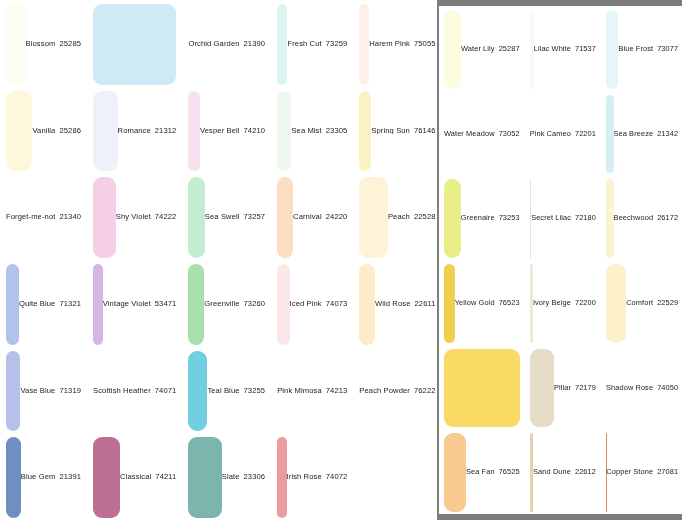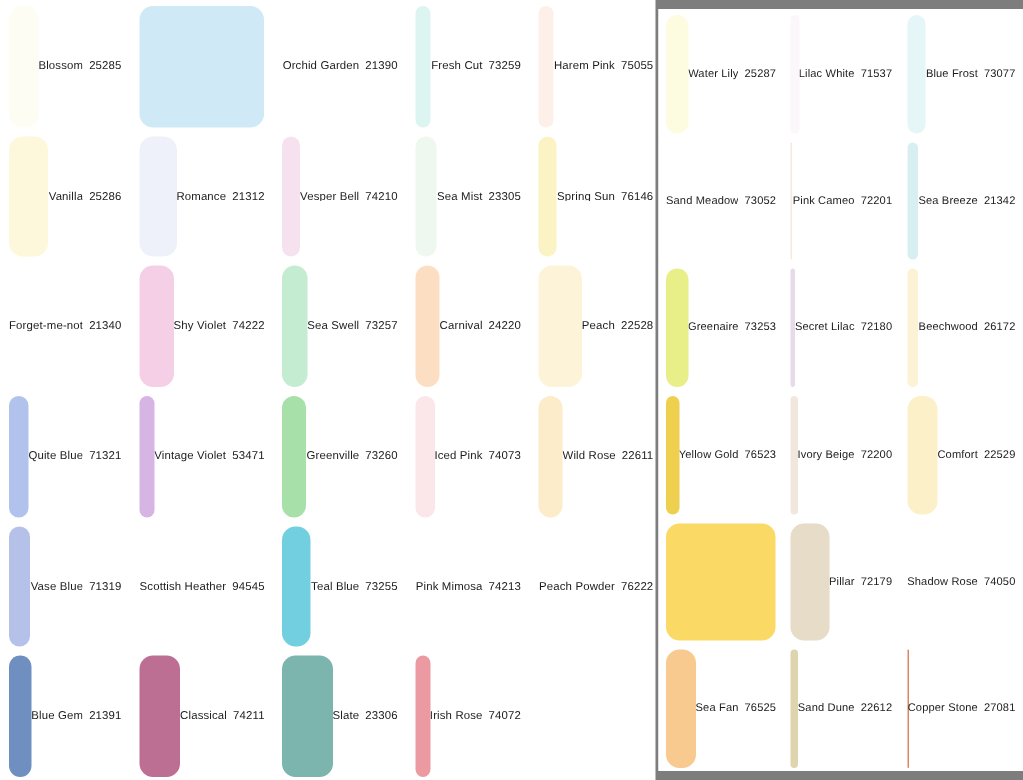--- a/index.html
+++ b/index.html
@@ -238,21 +238,21 @@
         <div class="swatch" style="background: rgb(182, 193, 234);"></div>
         <div class="meta">
           <span class="nm">Vase Blue</span>
           <span class="cd">71319</span>
         </div>
       </div>
       <div class="cell">
         <div class="swatch" style="background: rgb(225, 205, 236);"></div>
         <div class="meta">
           <span class="nm">Scottish Heather</span>
-          <span class="cd">94545</span>
+          <span class="cd">74071</span>
         </div>
       </div>
       <div class="cell">
         <div class="swatch" style="background: rgb(114, 207, 224);"></div>
         <div class="meta">
           <span class="nm">Teal Blue</span>
           <span class="cd">73255</span>
         </div>
       </div>
       <div class="cell">
@@ -318,21 +318,21 @@
         <div class="cell">
           <div class="swatch" style="background: rgb(228, 246, 247);"></div>
           <div class="meta">
             <span class="nm">Blue Frost</span>
             <span class="cd">73077</span>
           </div>
         </div>
         <div class="cell">
           <div class="swatch" style="background: rgb(241, 248, 224);"></div>
           <div class="meta">
-            <span class="nm">Sand Meadow</span>
+            <span class="nm">Water Meadow</span>
             <span class="cd">73052</span>
           </div>
         </div>
         <div class="cell">
           <div class="swatch" style="background: rgb(248, 232, 226);"></div>
           <div class="meta">
             <span class="nm">Pink Cameo</span>
             <span class="cd">72201</span>
           </div>
         </div>

